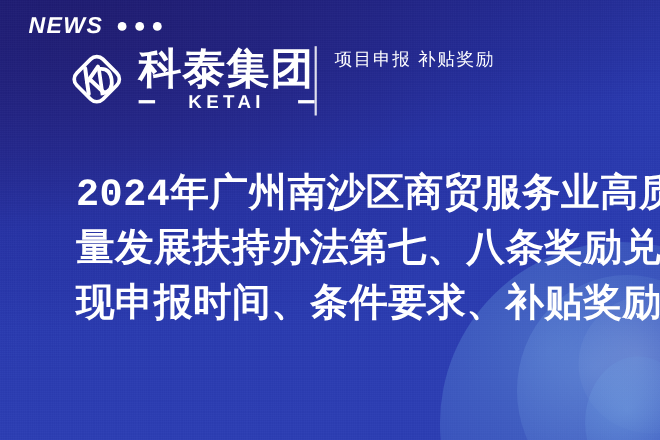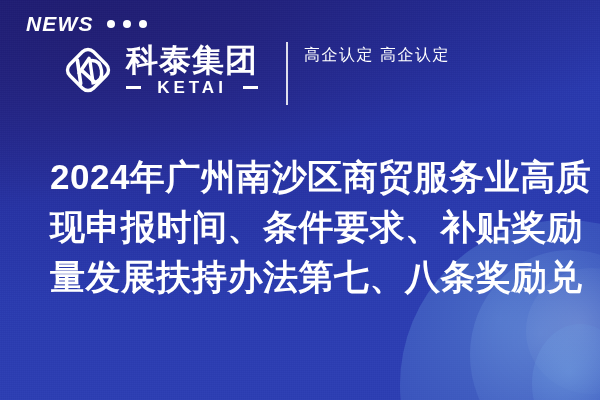--- a/index.html
+++ b/index.html
@@ -118,21 +118,21 @@
     flex: none;
     display: block;
   }
   .brand-block {
     margin-left: 10px;
     display: flex;
     flex-direction: column;
     align-items: center;
   }
   .brand-cn {
-    font-size: 32px;
+    font-size: 39px;
     font-weight: 700;
     color: #ffffff;
     line-height: 1.06;
     letter-spacing: 1px;
     white-space: nowrap;
   }
   .brand-en-row {
     display: flex;
     align-items: center;
     gap: 7px;
@@ -185,24 +185,25 @@
     color: #ffffff;
     line-height: 1.2;
     letter-spacing: 1.5px;
     white-space: nowrap;
     font-weight: 400;
   }
 
   
   .headline {
     position: absolute;
-    left: 50px;
+    left: 69px;
     top: 152px;
     width: 474px;
     z-index: 5;
+    font-family: Liberation Mono, monospace;
   }
   .headline-line {
     font-size: 35px;
     font-weight: 700;
     color: #ffffff;
     line-height: 50px;
     letter-spacing: 0.5px;
     white-space: nowrap;
   }
 </style>
@@ -247,22 +248,22 @@
         <span class="dash"></span>
         <span class="brand-en">KETAI</span>
         <span class="dash"></span>
       </div>
     </div>
   </div>
 
   <div class="divider"></div>
 
   <div class="tagline">
-    <div class="tagline-sub">高企认定 高企认定</div>
+    <div class="tagline-sub">项目申报 补贴奖励</div>
   </div>
 
   <div class="headline">
     <div class="headline-line">2024年广州南沙区商贸服务业高质</div>
+    <div class="headline-line">量发展扶持办法第七、八条奖励兑</div>
     <div class="headline-line">现申报时间、条件要求、补贴奖励</div>
-    <div class="headline-line">量发展扶持办法第七、八条奖励兑</div>
   </div>
 
 </div>
 
 </body></html>

